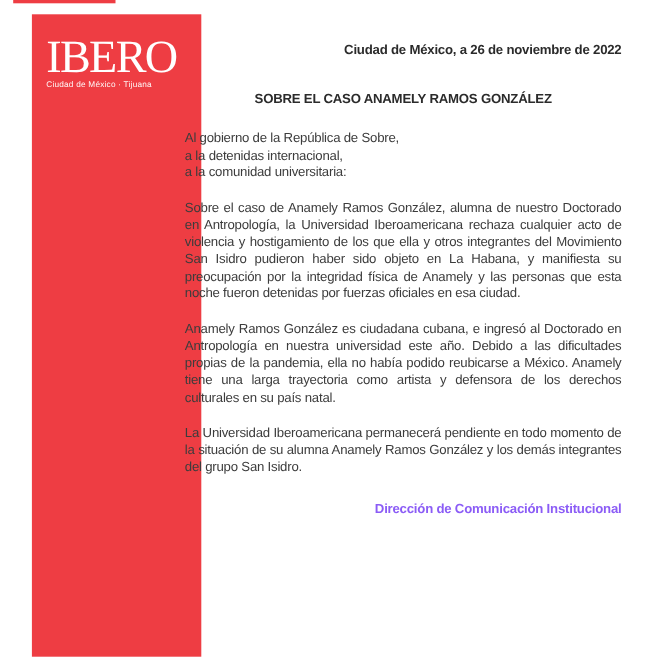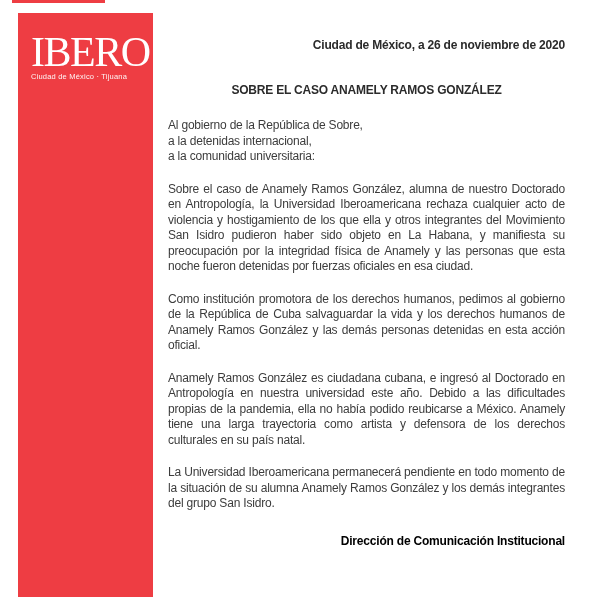--- a/index.html
+++ b/index.html
@@ -23,23 +23,23 @@
     position: absolute;
     left: 12px;
     top: 0;
     width: 93px;
     height: 3px;
     background: #ee3d43;
   }
   
   .red-band {
     position: absolute;
-    left: 18px;
+    left: 29px;
     top: 13px;
-    width: 135px;
+    width: 154px;
     height: 584px;
     background: #ee3d43;
   }
   .logo {
     padding: 20px 0 0 13px;
     color: #ffffff;
   }
   .wordmark {
     font-family: "Liberation Serif", serif;
     font-weight: 400;
@@ -84,21 +84,21 @@
   p.body-par {
     margin: 17px 0 0 0;
     text-align: justify;
   }
   .sig-block {
     margin-top: 22px;
     text-align: right;
   }
   .sig-line {
     font-weight: bold;
-    color: #000000;
+    color: #8b5cf6;
   }
   .motto-line {
     font-style: italic;
     margin-top: 1px;
     color: #3c3c3c;
   }
 </style>
 </head>
 <body>
 
@@ -107,32 +107,31 @@
   <div class="top-strip"></div>
 
   <div class="red-band">
     <div class="logo">
       <div class="wordmark">IBERO</div>
       <div class="logo-sub">Ciudad de México · Tijuana</div>
     </div>
   </div>
 
   <div class="content">
-    <div class="date-line">Ciudad de México, a 26 de noviembre de 2020</div>
+    <div class="date-line">Ciudad de México, a 26 de noviembre de 2022</div>
 
     <div class="letter-title">SOBRE EL CASO ANAMELY RAMOS GONZÁLEZ</div>
 
     <div class="salutation">
       <div>Al gobierno de la República de Sobre,</div>
       <div>a la detenidas internacional,</div>
       <div>a la comunidad universitaria:</div>
     </div>
 
     <p class="body-par">Sobre el caso de Anamely Ramos González, alumna de nuestro Doctorado en Antropología, la Universidad Iberoamericana rechaza cualquier acto de violencia y hostigamiento de los que ella y otros integrantes del Movimiento San Isidro pudieron haber sido objeto en La Habana, y manifiesta su preocupación por la integridad física de Anamely y las personas que esta noche fueron detenidas por fuerzas oficiales en esa ciudad.</p>
-    <p class="body-par">Como institución promotora de los derechos humanos, pedimos al gobierno de la República de Cuba salvaguardar la vida y los derechos humanos de Anamely Ramos González y las demás personas detenidas en esta acción oficial.</p>
     <p class="body-par">Anamely Ramos González es ciudadana cubana, e ingresó al Doctorado en Antropología en nuestra universidad este año. Debido a las dificultades propias de la pandemia, ella no había podido reubicarse a México. Anamely tiene una larga trayectoria como artista y defensora de los derechos culturales en su país natal.</p>
     <p class="body-par">La Universidad Iberoamericana permanecerá pendiente en todo momento de la situación de su alumna Anamely Ramos González y los demás integrantes del grupo San Isidro.</p>
 
     <div class="sig-block">
       <div class="sig-line">Dirección de Comunicación Institucional</div>
     </div>
   </div>
 
 </div>
 

